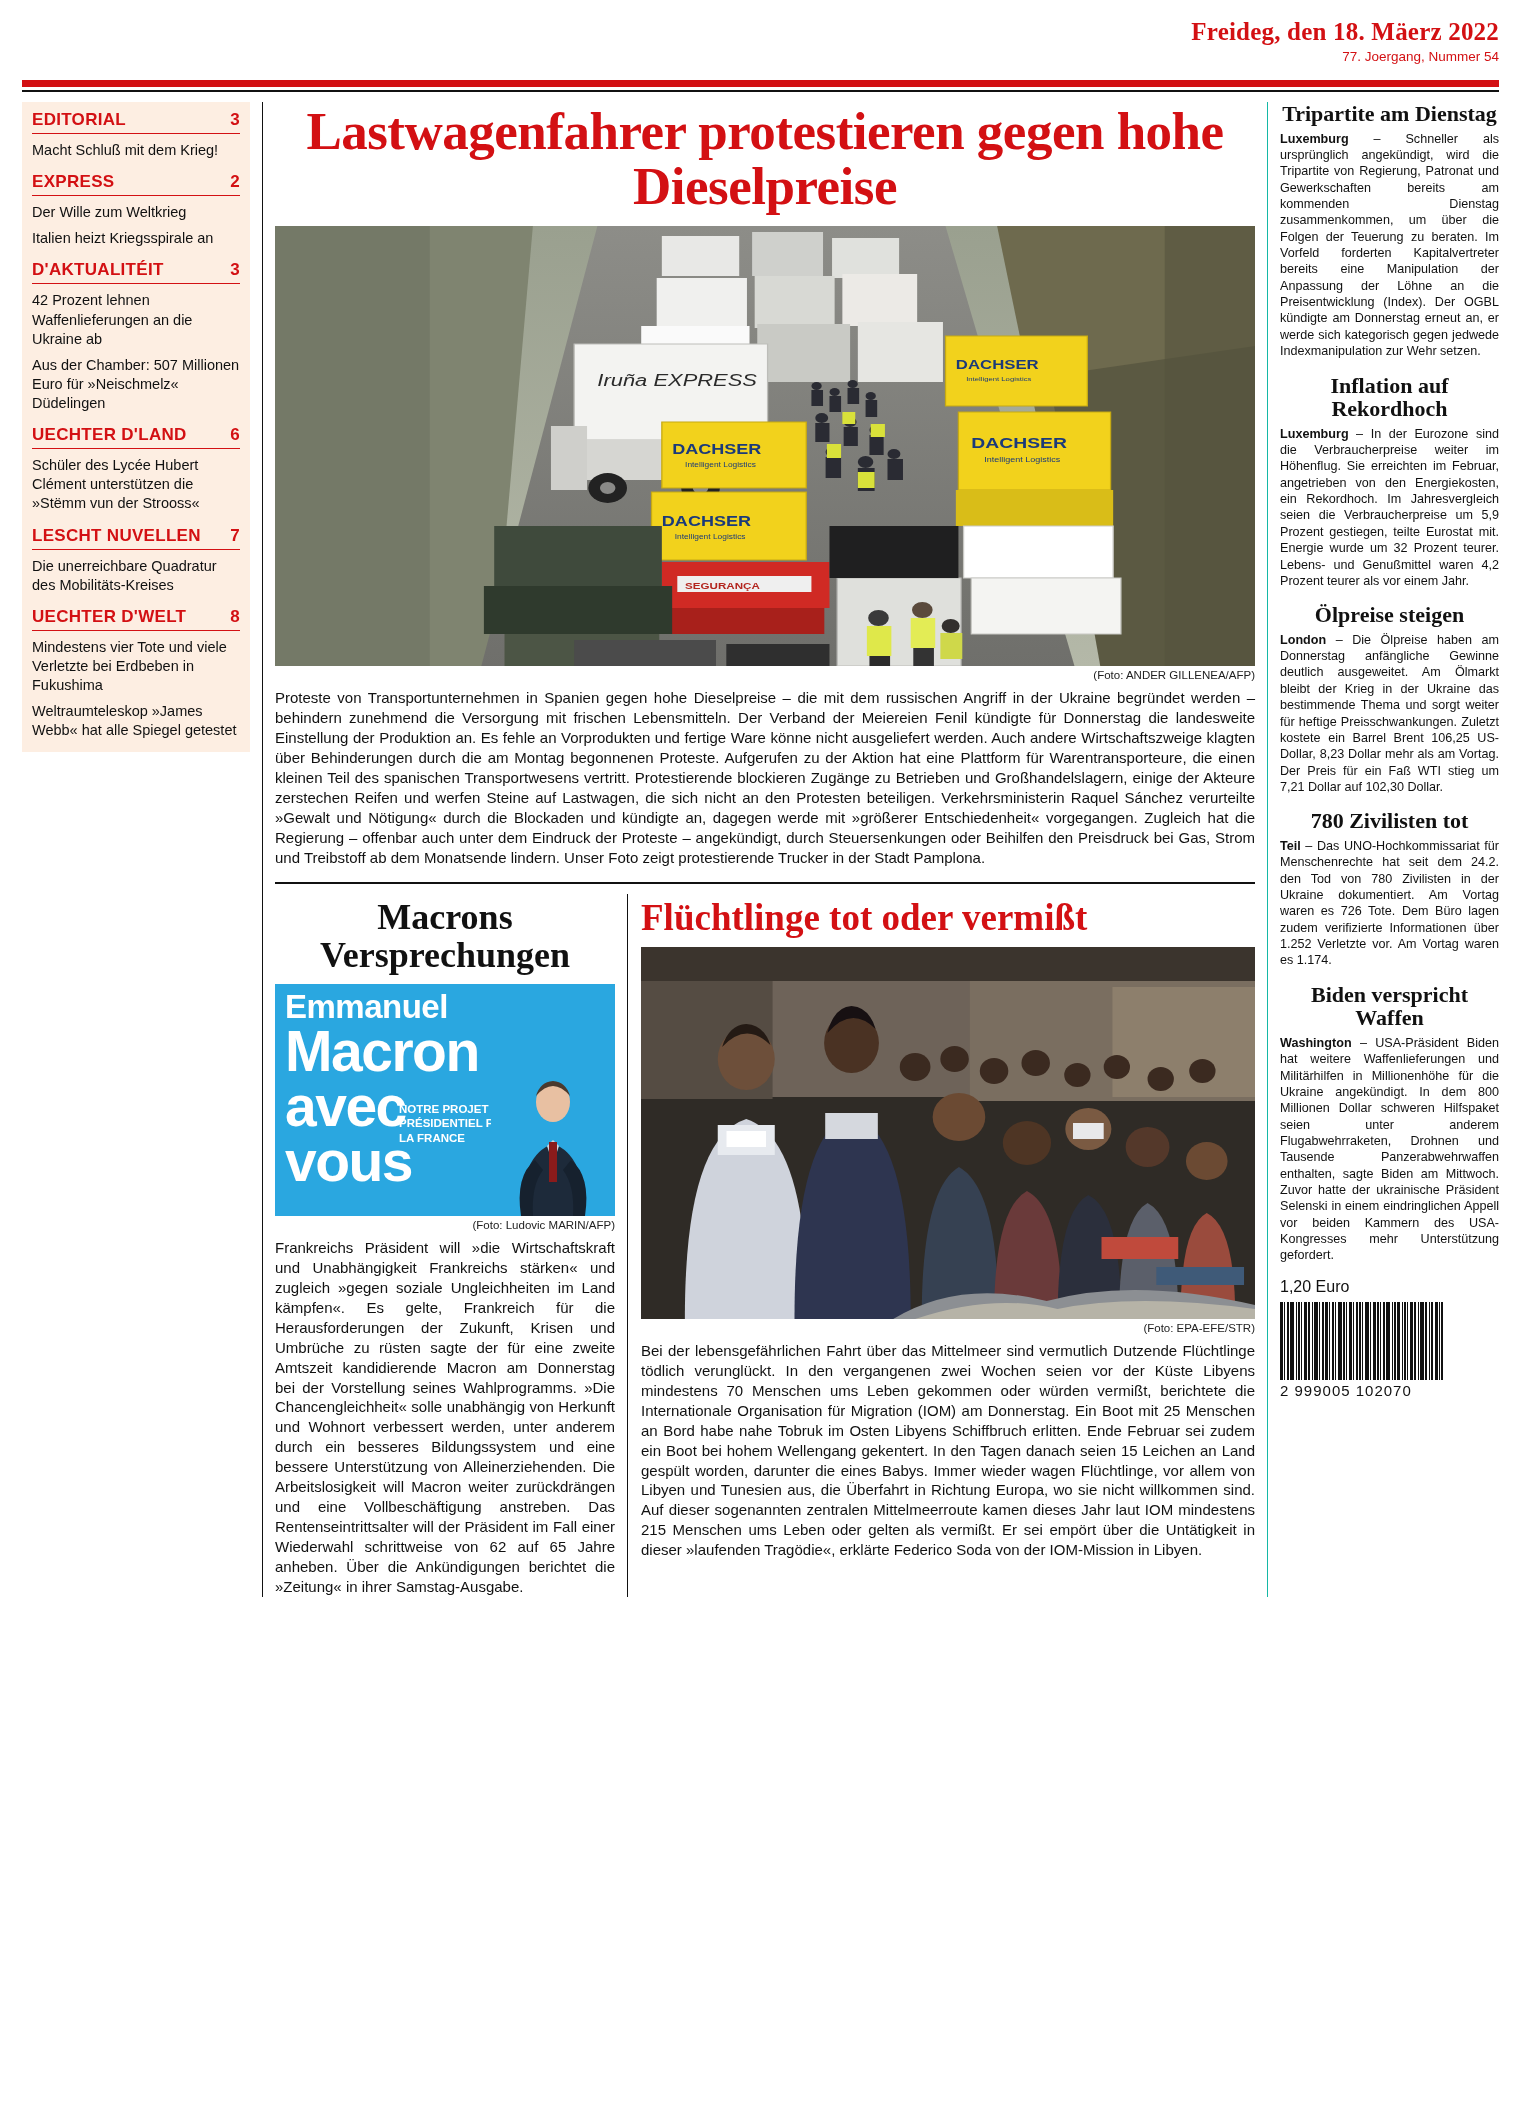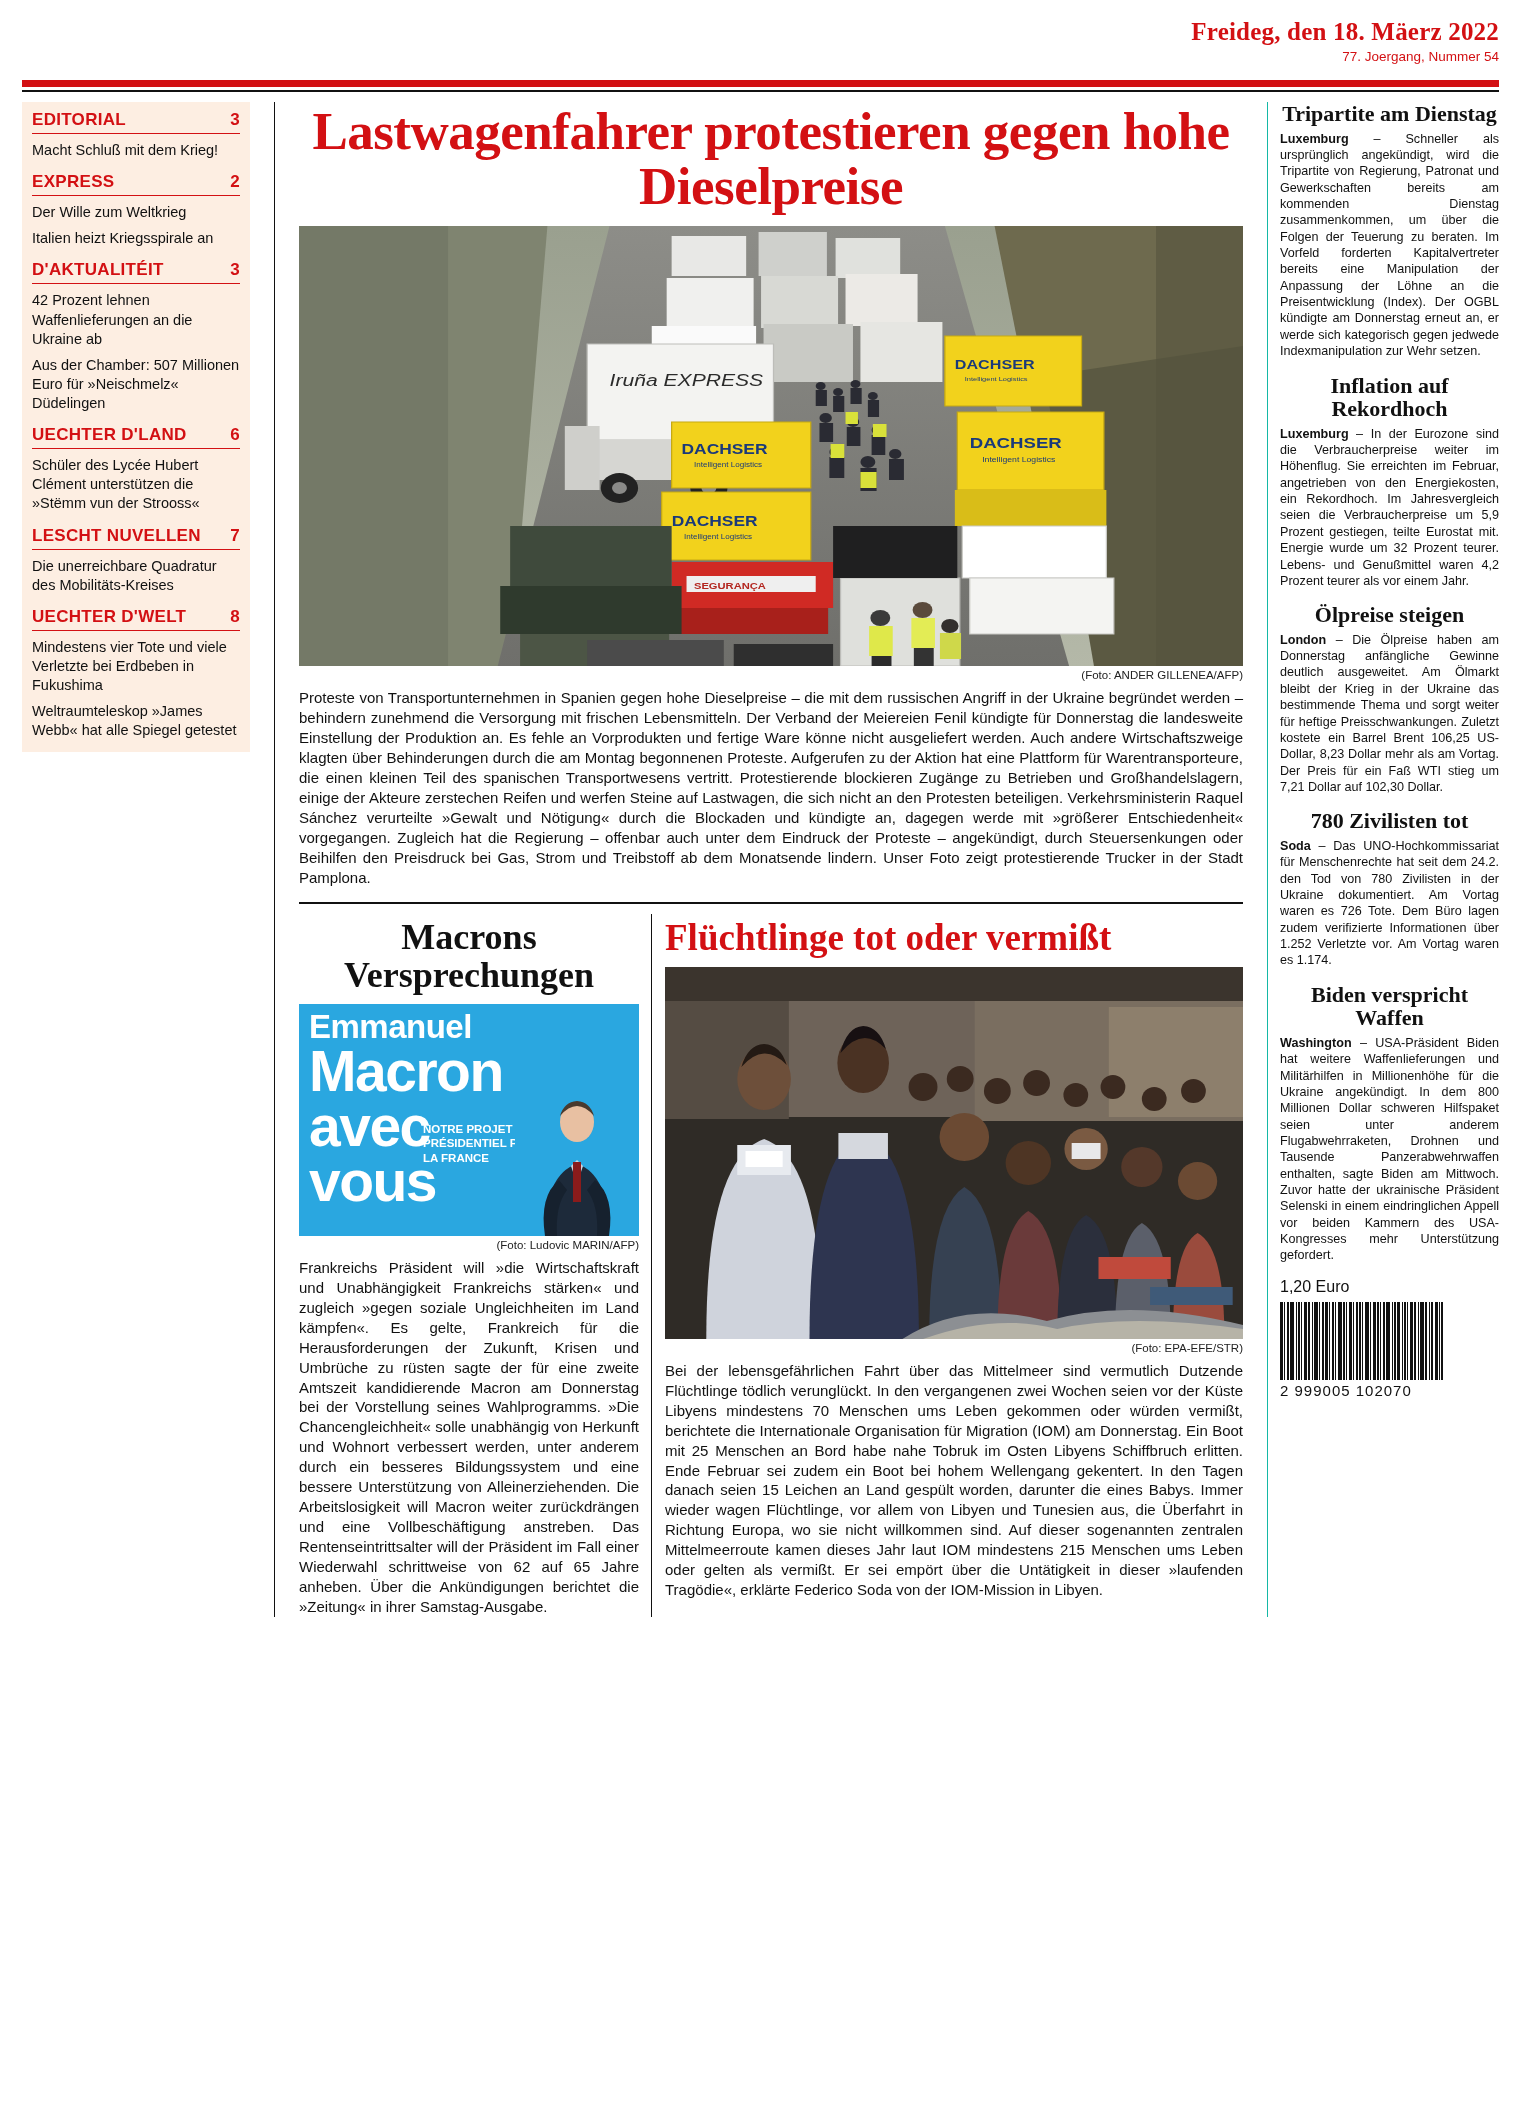--- a/index.html
+++ b/index.html
@@ -62,21 +62,21 @@
   }
   .rule-thin {
     height: 2px;
     background: #111;
     margin-top: 3px;
   }
 
   
   .cols {
     display: flex;
-    gap: 12px;
+    gap: 0;
     margin-top: 10px;
   }
   .col-left { width: 240px; flex: none; padding-right: 12px; }
   .col-mid  { flex: 1 1 auto; padding: 0 12px; }
   .col-right { width: 232px; flex: none; padding-left: 12px; border-left: 1px solid #14b8a6; }
 
   .vline { width: 1px; background: #111; flex: none; }
 
   
   .index-box { background: #fdeee2; padding: 8px 10px 12px 10px; }
@@ -509,21 +509,21 @@
       <div class="r-head">Tripartite am Dienstag</div>
       <div class="r-text"><b>Luxemburg</b><span> – Schneller als ursprünglich angekündigt, wird die Tripartite von Regierung, Patronat und Gewerkschaften bereits am kommenden Dienstag zusammenkommen, um über die Folgen der Teuerung zu beraten. Im Vorfeld forderten Kapitalvertreter bereits eine Manipulation der Anpassung der Löhne an die Preisentwicklung (Index). Der OGBL kündigte am Donnerstag erneut an, er werde sich kategorisch gegen jedwede Indexmanipulation zur Wehr setzen.</span></div>
 
       <div class="r-head mt">Inflation auf Rekordhoch</div>
       <div class="r-text"><b>Luxemburg</b><span> – In der Eurozone sind die Verbraucherpreise weiter im Höhenflug. Sie erreichten im Februar, angetrieben von den Energiekosten, ein Rekordhoch. Im Jahresvergleich seien die Verbraucherpreise um 5,9 Prozent gestiegen, teilte Eurostat mit. Energie wurde um 32 Prozent teurer. Lebens- und Genußmittel waren 4,2 Prozent teurer als vor einem Jahr.</span></div>
 
       <div class="r-head mt">Ölpreise steigen</div>
       <div class="r-text"><b>London</b><span> – Die Ölpreise haben am Donnerstag anfängliche Gewinne deutlich ausgeweitet. Am Ölmarkt bleibt der Krieg in der Ukraine das bestimmende Thema und sorgt weiter für heftige Preisschwankungen. Zuletzt kostete ein Barrel Brent 106,25 US-Dollar, 8,23 Dollar mehr als am Vortag. Der Preis für ein Faß WTI stieg um 7,21 Dollar auf 102,30 Dollar.</span></div>
 
       <div class="r-head mt">780 Zivilisten tot</div>
-      <div class="r-text"><b>Soda</b><span> – Das UNO-Hochkommissariat für Menschenrechte hat seit dem 24.2. den Tod von 780 Zivilisten in der Ukraine dokumentiert. Am Vortag waren es 726 Tote. Dem Büro lagen zudem verifizierte Informationen über 1.252 Verletzte vor. Am Vortag waren es 1.174.</span></div>
+      <div class="r-text"><b>Teil</b><span> – Das UNO-Hochkommissariat für Menschenrechte hat seit dem 24.2. den Tod von 780 Zivilisten in der Ukraine dokumentiert. Am Vortag waren es 726 Tote. Dem Büro lagen zudem verifizierte Informationen über 1.252 Verletzte vor. Am Vortag waren es 1.174.</span></div>
 
       <div class="r-head mt">Biden verspricht Waffen</div>
       <div class="r-text"><b>Washington</b><span> – USA-Präsident Biden hat weitere Waffenlieferungen und Militärhilfen in Millionenhöhe für die Ukraine angekündigt. In dem 800 Millionen Dollar schweren Hilfspaket seien unter anderem Flugabwehrraketen, Drohnen und Tausende Panzerabwehrwaffen enthalten, sagte Biden am Mittwoch. Zuvor hatte der ukrainische Präsident Selenski in einem eindringlichen Appell vor beiden Kammern des USA-Kongresses mehr Unterstützung gefordert.</span></div>
 
       <div class="price">1,20 Euro</div>
 
       <div>
         <div class="barcode">
           <i style="width:3px"></i>
             <i style="width:1px"></i>

